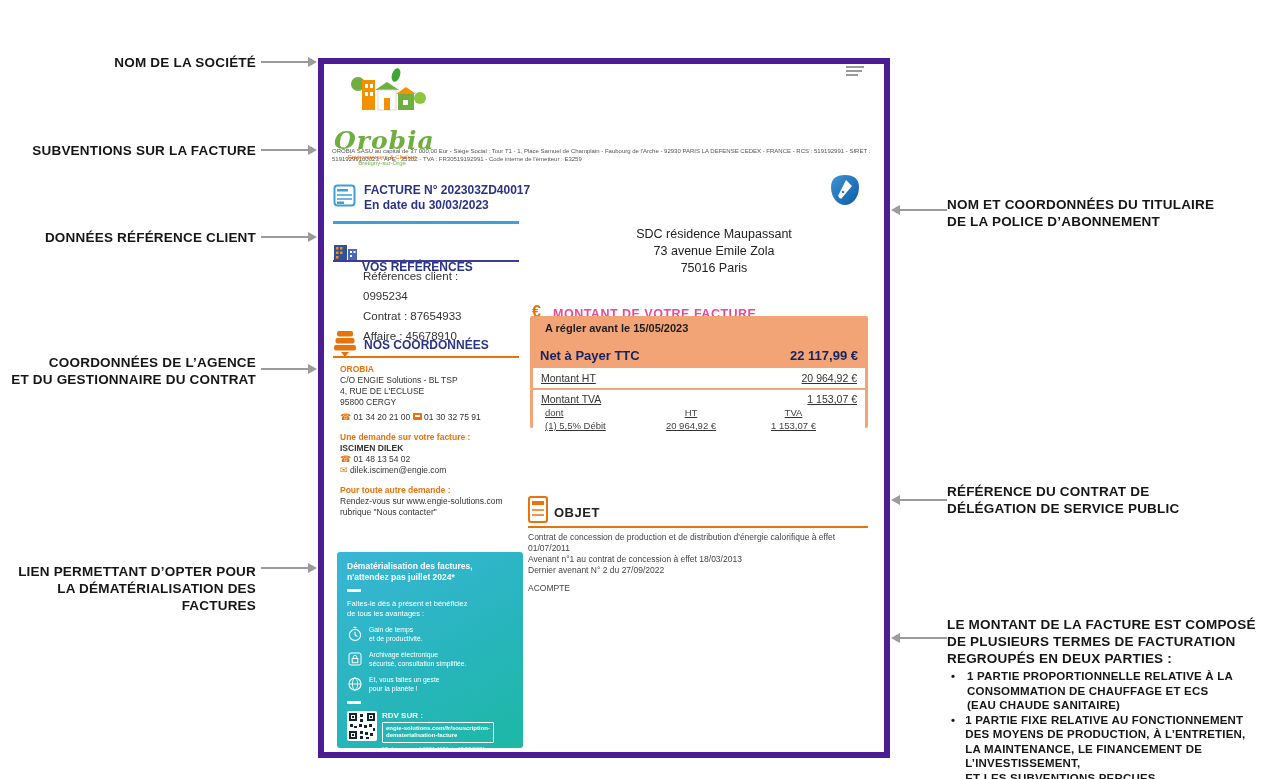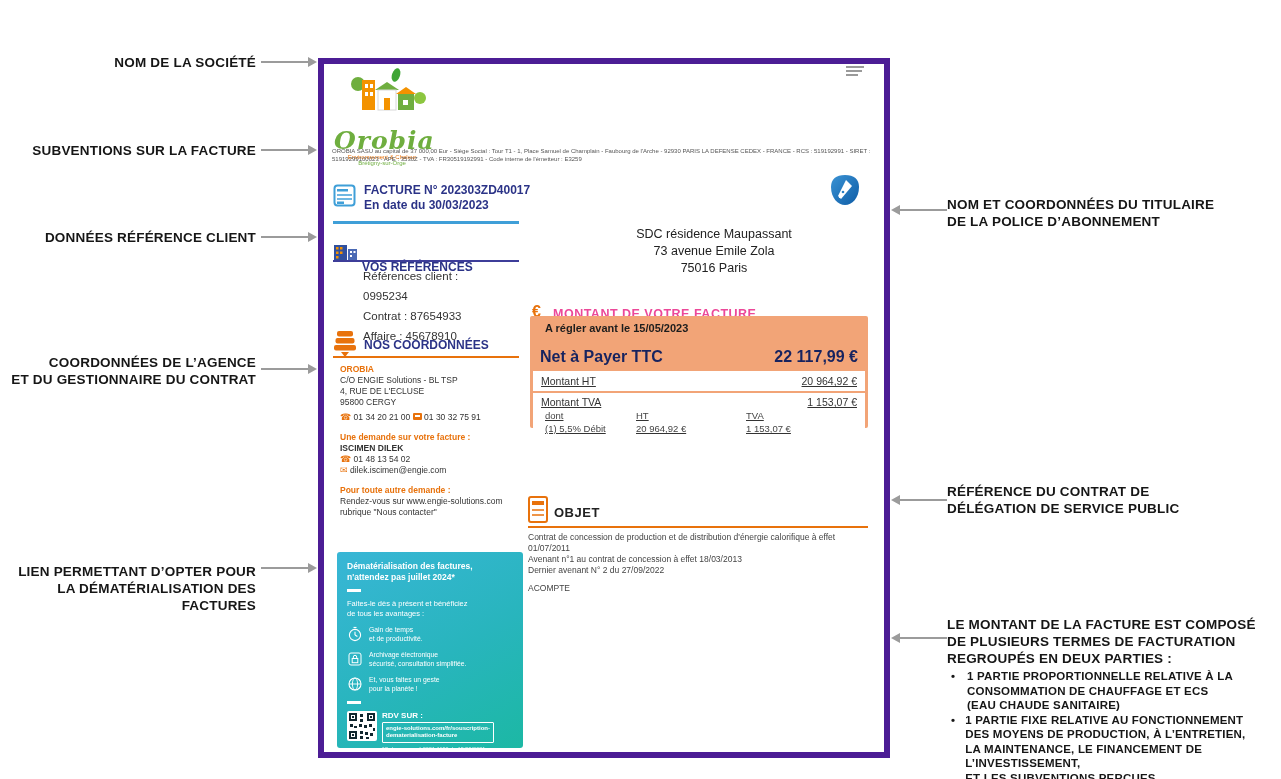--- a/index.html
+++ b/index.html
@@ -51,27 +51,27 @@
   .contact .gap { height:9px; }
   .contact .sgap { height:4px; }
   .glyph { color:#e8720c; font-size:9px; }
   .fax-ic { display:inline-block; width:9px; height:7px; background:#e8720c; border-radius:1px; position:relative; top:0px; }
   .fax-ic i { display:block; margin:2px auto 0; width:5px; height:2px; background:#fff; }
 
   
   .amount-box { left:206px; top:252px; width:338px; height:112px; background:#f2a477; border-radius:2px; }
   .amount-box .due { padding:6px 0 0 15px; font-size:11px; font-weight:bold; color:#1d1d1d; }
   .row-net { margin-top:11px; display:flex; justify-content:space-between; align-items:center;
-      padding:3px 10px 4px; font-weight:bold; font-size:16px; color:#16235f; }
+      padding:3px 10px 4px; font-weight:bold; font-size:13px; color:#16235f; }
   .row-white { background:#fff; margin:0 3px; padding:3px 8px; font-size:10.5px; color:#333;text-decoration:underline; }
   .row-flex { display:flex; justify-content:space-between; }
   .row-ht { margin-top:1px; height:20px; align-items:center; display:flex; justify-content:space-between; }
   .row-tva { margin-top:2px; padding-bottom:5px; }
   .sub-grid { display:grid; grid-template-columns:95px 110px 95px 1fr; font-size:9.5px; color:#444; margin-top:2px; }
-  .sub-grid .c { }
+  .sub-grid .c { text-align:center; }
 
   
   .objet-par { left:204px; top:468px; width:350px; font-size:8.5px; line-height:11px; color:#444; }
 
   
   .demat { left:13px; top:488px; width:186px; height:196px; border-radius:3px; color:#fff;
       background:linear-gradient(150deg,#38b6d6 0%,#28b5bd 55%,#1cb8a4 100%); padding:9px 10px; }
   .demat .t { font-weight:bold; font-size:8.5px; line-height:10.5px; }
   .demat .dash { width:14px; height:3px; background:#fff; margin:7px 0; }
   .demat .intro { font-size:7.5px; line-height:9.5px; }

